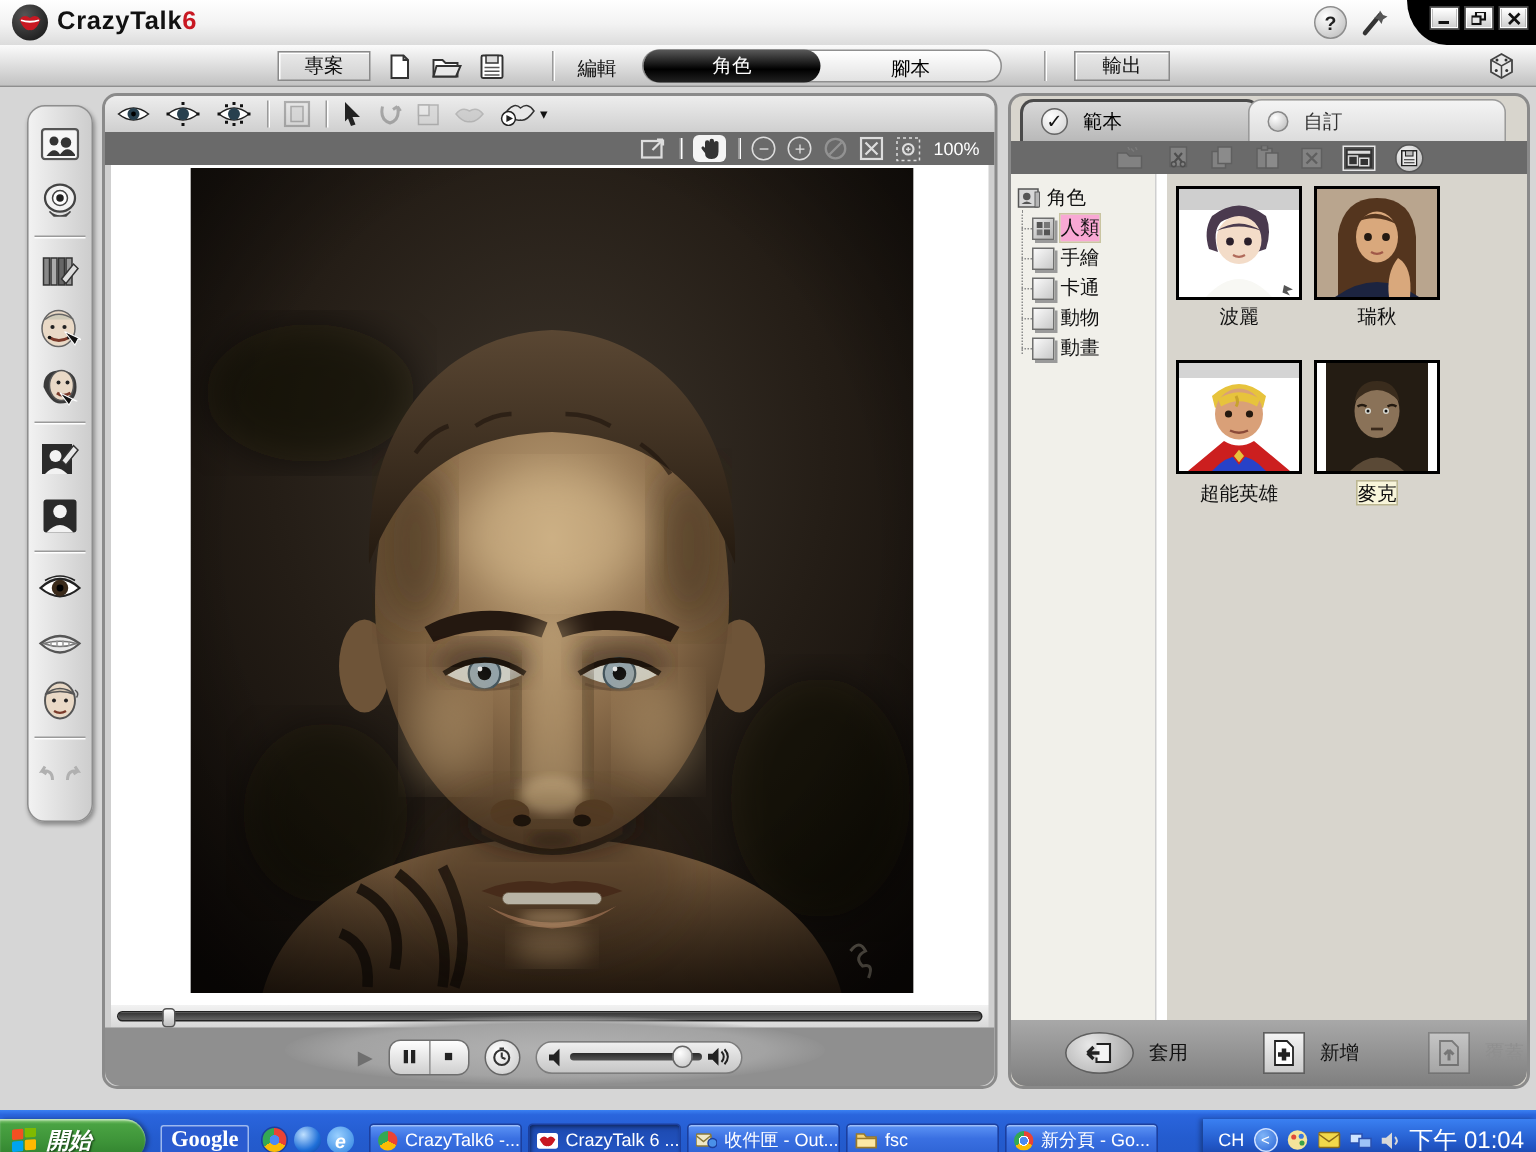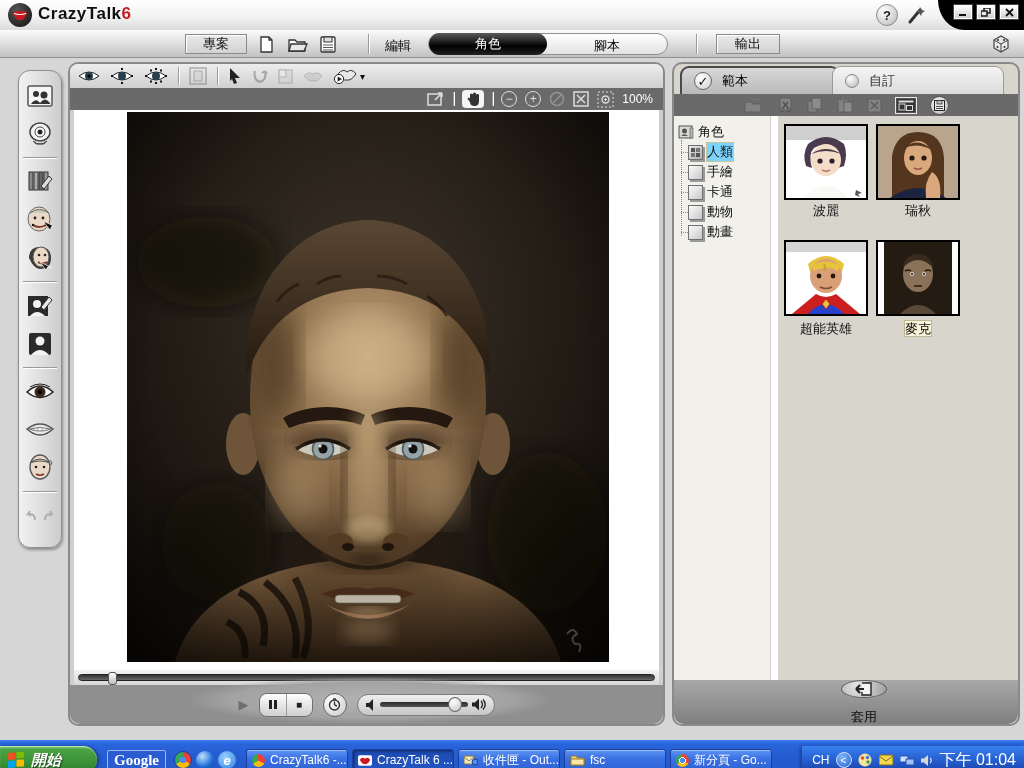--- a/index.html
+++ b/index.html
@@ -86,28 +86,28 @@
   .rp-body { position:absolute; left:0; top:52px; width:100%; height:568px; display:flex; }
   .rp-tree { width:96px; background:#f1f0ea; padding:6px 0 0 4px; font-size:13px; color:#111; position:relative; }
   .rp-scrollstrip { width:8px; background:#ffffff; border-left:1px solid #cfcfcf; }
   .rp-thumbs { flex:1; background:#d8d5cd; position:relative; }
   .tree-row { display:flex; align-items:center; gap:4px; height:20px; }
   .tree-child { margin-left:10px; position:relative; }
   .tree-child::before { content:""; position:absolute; left:-7px; top:10px; width:7px; border-top:1px dotted #8a8a8a; }
   .tree-vline { position:absolute; left:7px; top:24px; height:96px; border-left:1px dotted #8a8a8a; }
   .box-icon { width:15px; height:15px; background:linear-gradient(135deg,#fafafa,#c9c9c9); border:1px solid #6f6f6f;
     box-shadow:2px 2px 0 #9a9a9a; }
-  .tree-label.selected { background:#7dd3fc; outline:1px solid #c9c4a0; }
+  .tree-label.selected { background:#f9a8d4; outline:1px solid #c9c4a0; }
   .thumb-frame { position:absolute; width:84px; height:76px; background:#fff; border:2px solid #000;
     display:flex; align-items:stretch; justify-content:center; }
   .thumb-label { position:absolute; width:84px; text-align:center; font-size:13px; color:#111; }
   .thumb-label .hl { background:#f8f5da; outline:1px solid #bdb892; }
   .rp-actions { position:absolute; left:0; bottom:0; width:100%; height:44px;
     background:linear-gradient(#a8a8a8,#7f7f7f); border-bottom-left-radius:10px; border-bottom-right-radius:10px;
-    display:flex; align-items:center; gap:10px; padding-left:36px;flex-direction:column; }
+    display:flex; align-items:center; gap:10px; padding-left:36px; }
   .action-label { font-size:13px; color:#111; }
   .action-label.disabled { color:#8f8f8f; }
   .oval-btn { width:46px; height:28px; border-radius:50%; background:radial-gradient(circle at 35% 30%,#e8e8e8,#9d9d9d);
     border:1px solid #5f5f5f; display:flex; align-items:center; justify-content:center; }
   .sq-btn { width:28px; height:28px; background:linear-gradient(#f4f4f4,#cacaca); border:1px solid #5f5f5f;
     display:flex; align-items:center; justify-content:center; }
   .sq-btn.disabled { opacity:.45; }
 
   
   .taskbar { left:0; top:740px; width:1024px; height:40px;

